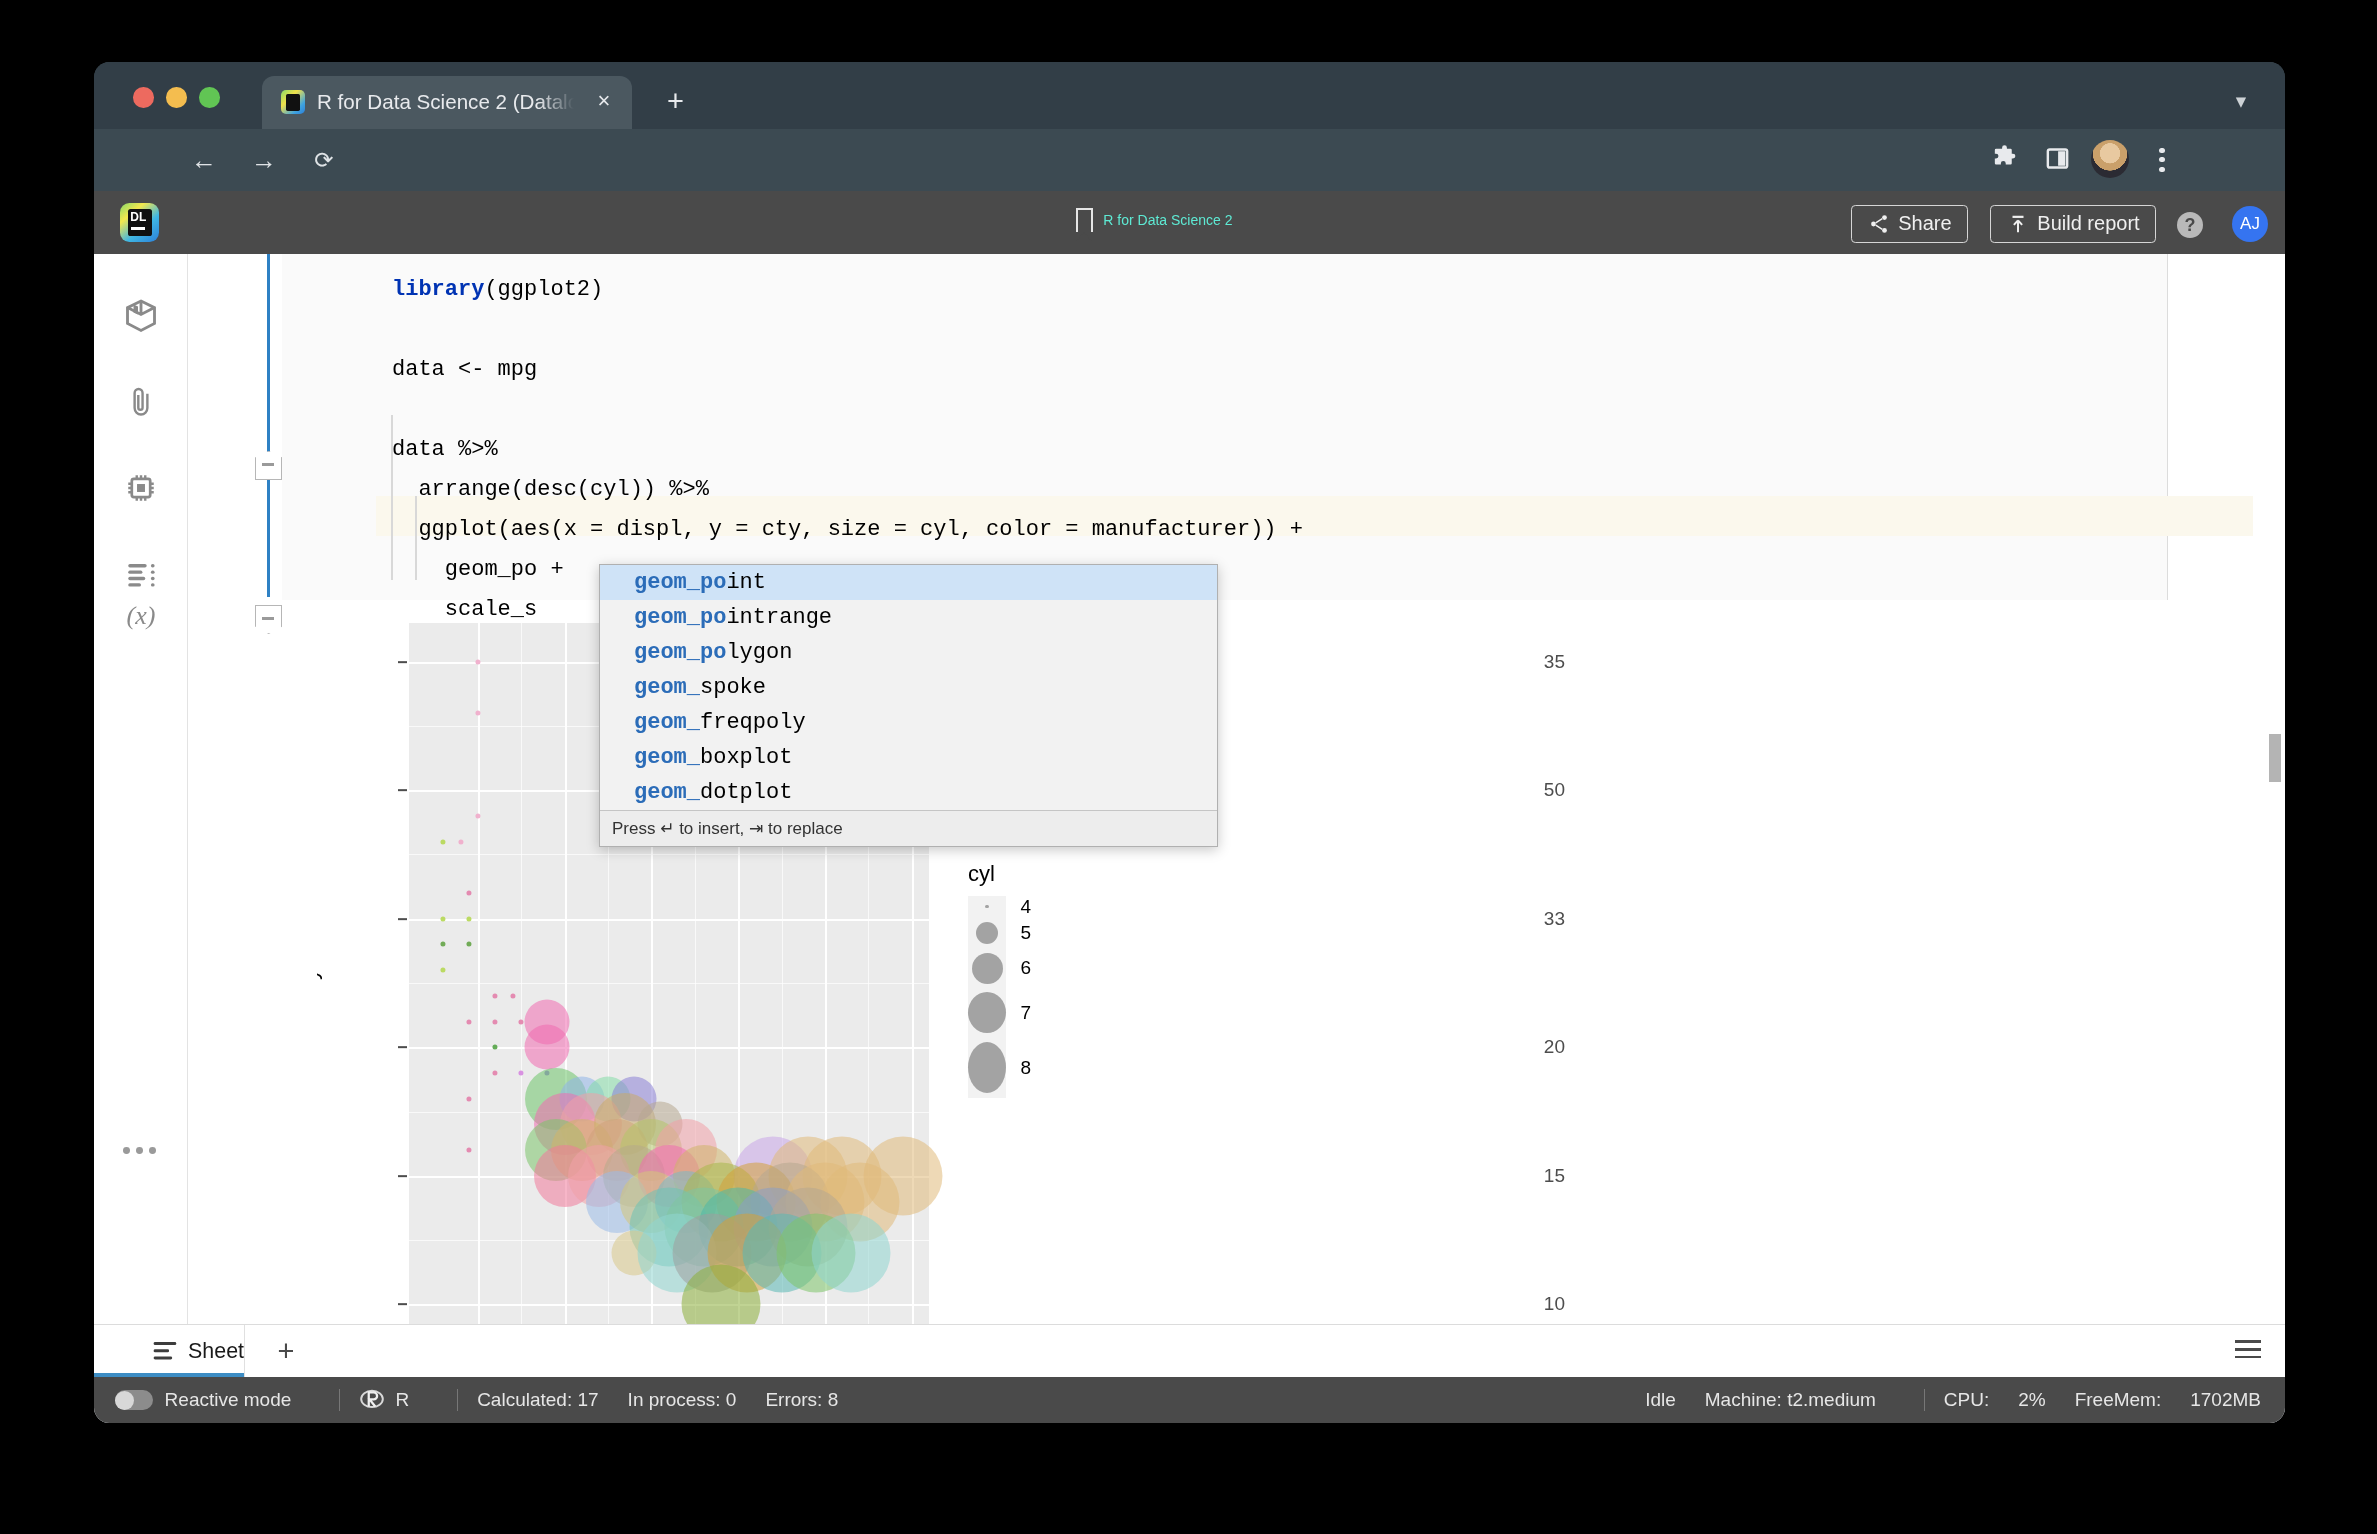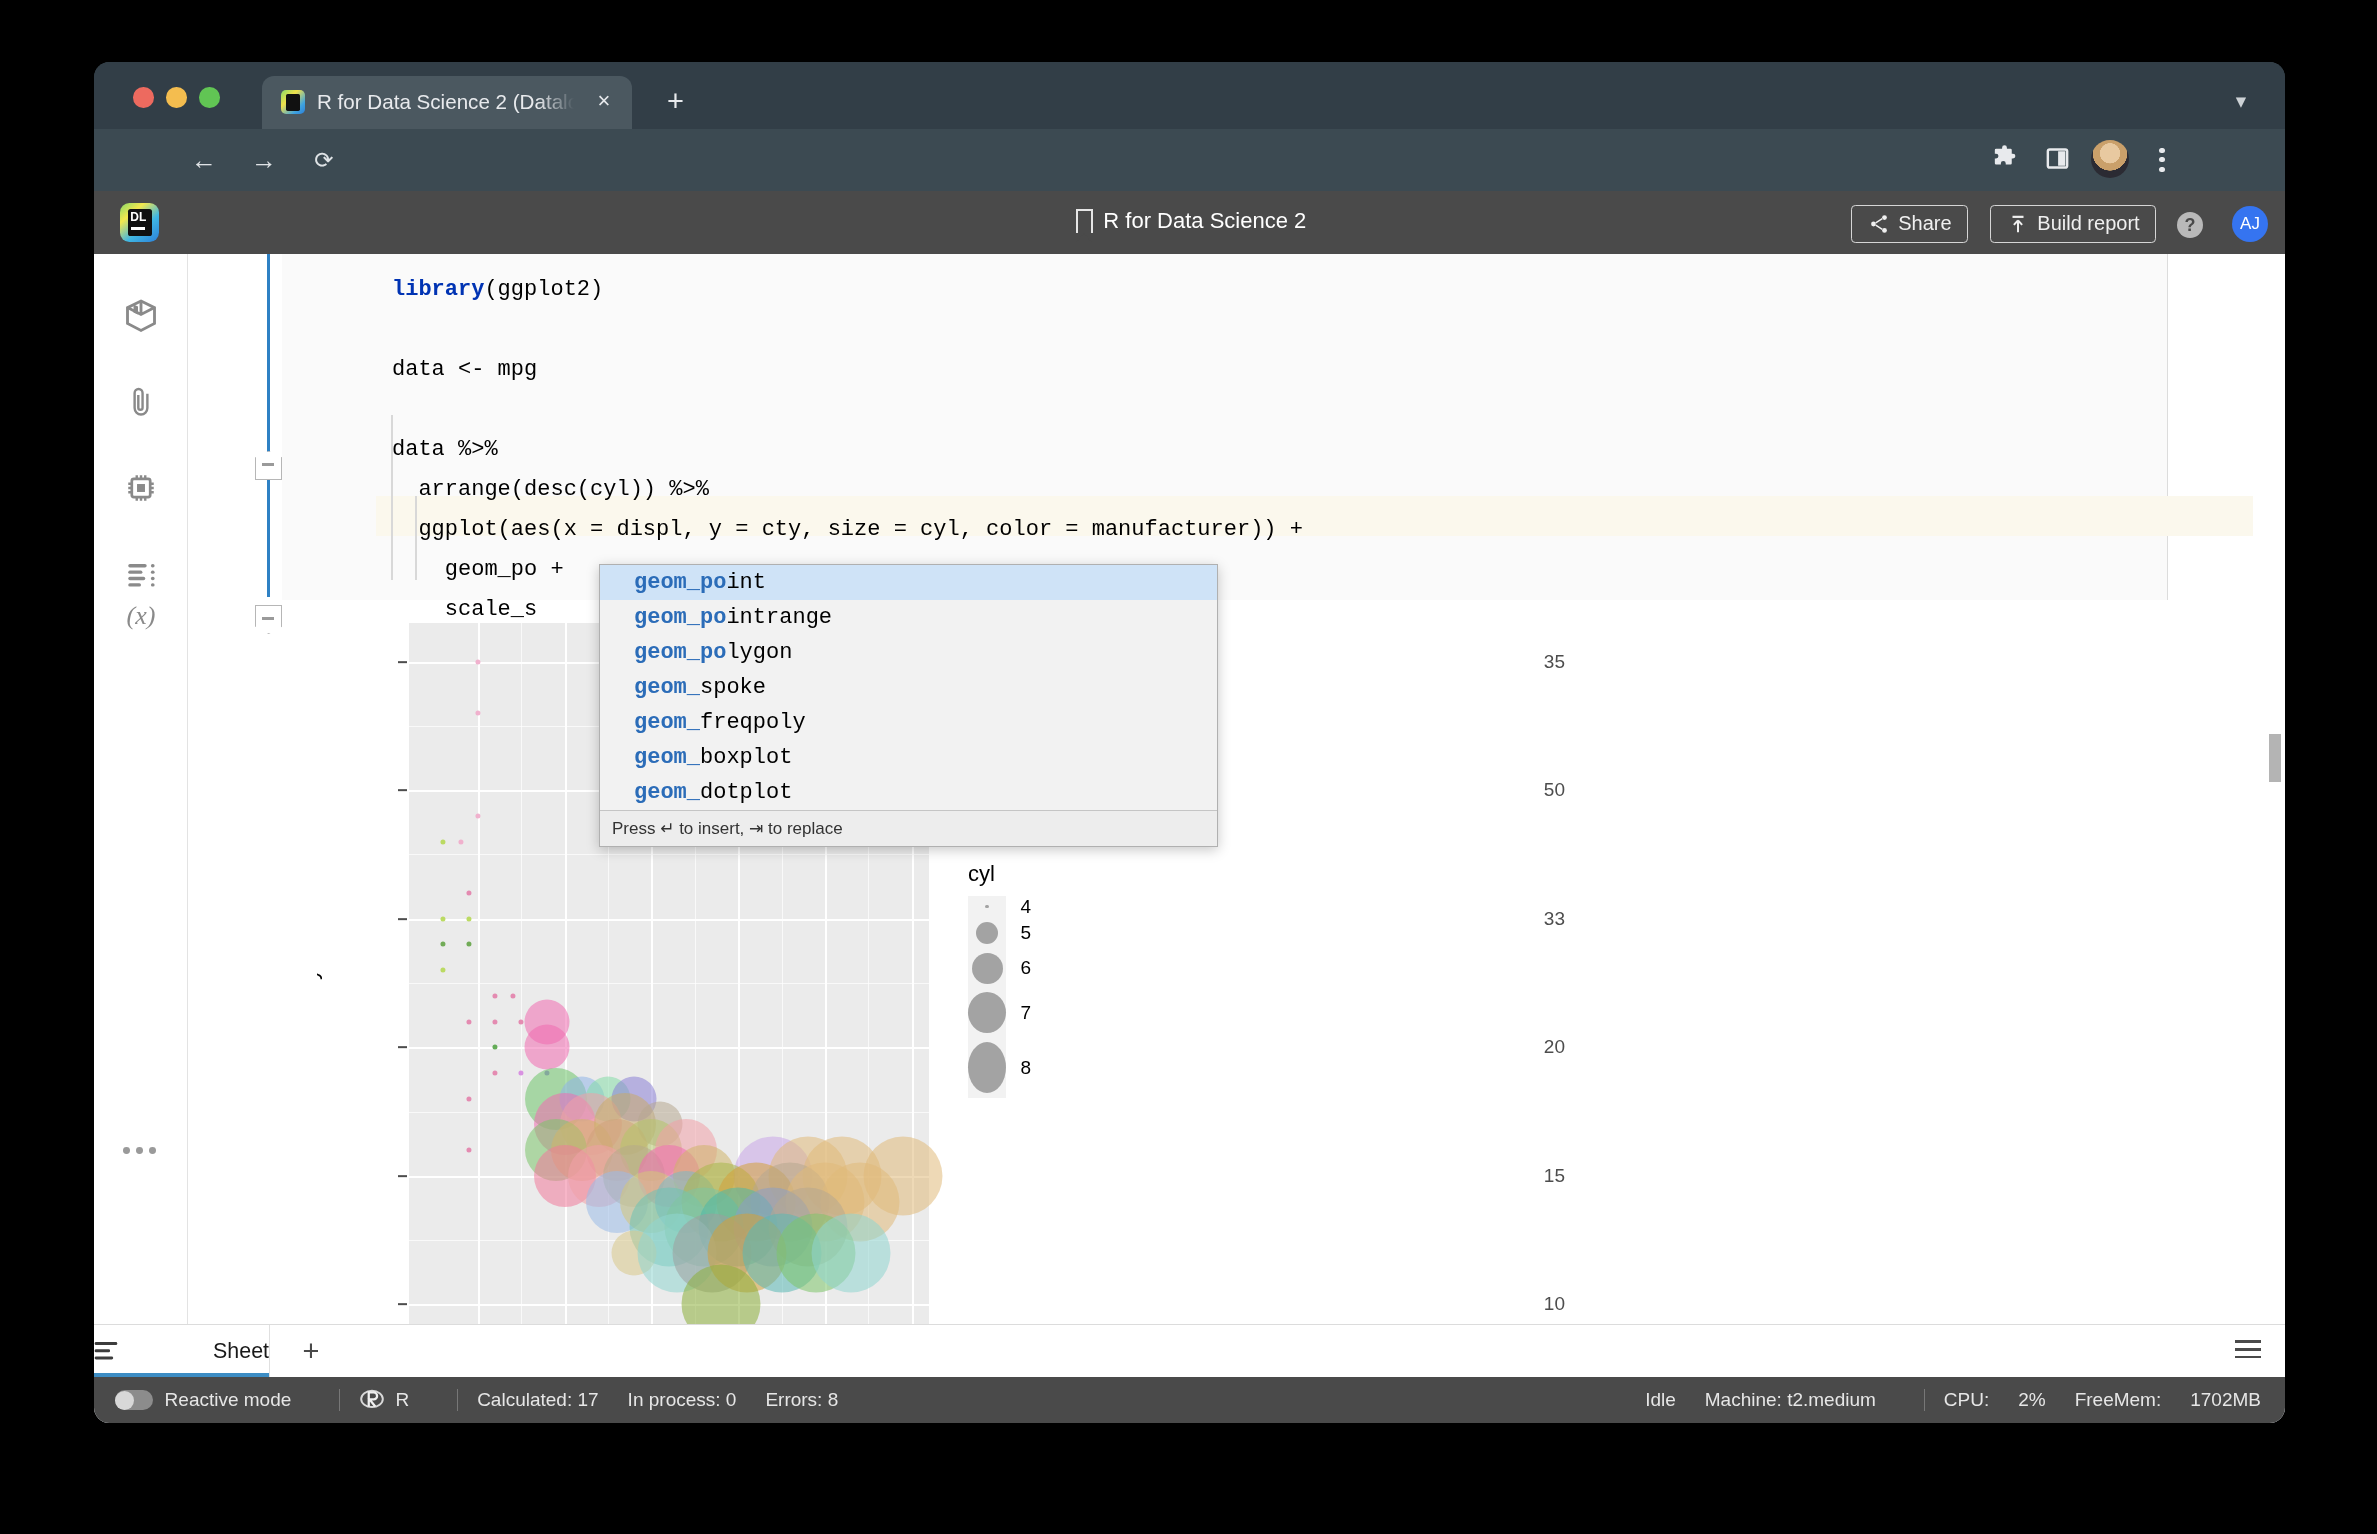--- a/index.html
+++ b/index.html
@@ -78,21 +78,21 @@
   #dl-logo .txt{ position:absolute; left:10.3px; top:7.7px; color:#fff; font-size:12px; font-weight:bold;
      line-height:12px;}
   #dl-logo .bar{ position:absolute; left:11px; top:24px; width:13.7px; height:2.6px; background:#fff;}
   #menus { display:flex; margin-left:20.6px; gap:0; }
   #menus .m { color:#cfcfcf; font-size:20.6px; padding:6.9px 15.4px; cursor:pointer; }
   #doc-title { position:absolute; left:982px; top:17px; display:flex; align-items:center; gap:10.3px; }
   #doc-title .bm { width:17px; height:24px; border:2.1px solid #e6e6e6; border-bottom:none;
      position:relative; }
   #doc-title .bm::after{content:"";position:absolute;left:-1.7px;bottom:-10.3px;width:0;height:0;
      border-left:8.6px solid transparent;border-right:8.6px solid transparent;border-bottom:10.3px solid #4a4a4a;}
-  #doc-title span { color:#ffffff; font-size:22px; }
+  #doc-title span { color:#5eead4; font-size:14px; }
   .topbtn { position:absolute; top:13.7px; height:38px; border:1.3px solid #d6d6d6; border-radius:4.3px;
      display:flex; align-items:center; gap:8.6px; padding:0 15.4px; cursor:pointer; }
   .topbtn span { color:#f0f0f0; font-size:20px; }
   #btn-share { right:317px; } #btn-report { right:129px; }
   #btn-help { position:absolute; right:82px; top:20.6px; width:26px; height:26px; border-radius:50%;
      background:#b9b9b9; color:#4a4a4a; font-size:18px; font-weight:bold; text-align:center;
      line-height:26px; cursor:pointer; }
   #avatar-aj { position:absolute; right:17px; top:15.4px; width:36px; height:36px; border-radius:50%;
      background:#3574f0; color:#fff; font-size:17px; text-align:center; line-height:36px; cursor:pointer;}
 
@@ -164,21 +164,21 @@
   .sz-swatch { width:38px; background:#f2f2f2; display:flex; align-items:center;
      justify-content:center; flex:0 0 auto;}
   .sz-swatch i { border-radius:50%; background:#a3a3a3; display:block; }
   .sz-label { font-size:19px; color:#000; margin-left:14.6px; }
 
   #nbscroll { position:absolute; right:3.4px; top:480px; width:12px; height:48px; background:#b4b4b4;}
 
   
   #sheetbar { position:absolute; left:0; bottom:46px; width:2191px; height:53px;
      background:#fff; border-top:0.9px solid #dcdcdc; display:flex; align-items:stretch; }
-  #sheet-tab { width:176px; display:flex; align-items:center; justify-content:space-between; gap:9px;
+  #sheet-tab { width:151px; display:flex; align-items:center; justify-content:flex-end; gap:9px;
      border-right:0.9px solid #e0e0e0; position:relative; cursor:pointer; }
   #sheet-tab .acc { position:absolute; left:0; right:0; bottom:0; height:4.3px; background:#3d8dc4;}
   #sheet-tab span { font-size:21.4px; color:#1a1a1a;}
   #sheet-add { width:82px; display:flex; align-items:center; justify-content:center;
      color:#4a4a4a; font-size:29px; cursor:pointer;}
   #sheet-menu { position:absolute; right:24px; top:15.4px; width:26px; cursor:pointer;
      display:flex;flex-direction:column;gap:5.1px;}
   #sheet-menu i{height:2.6px;background:#4a4a4a;display:block;}
 
   

